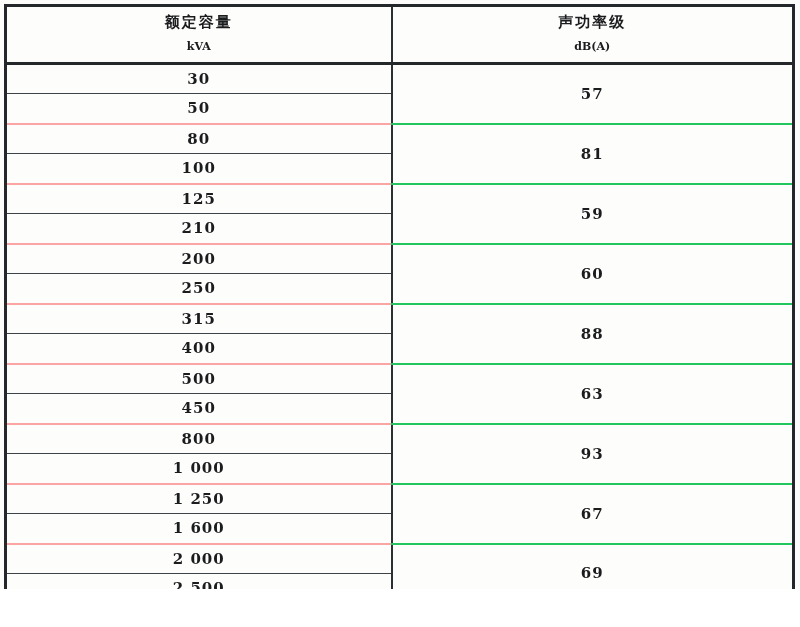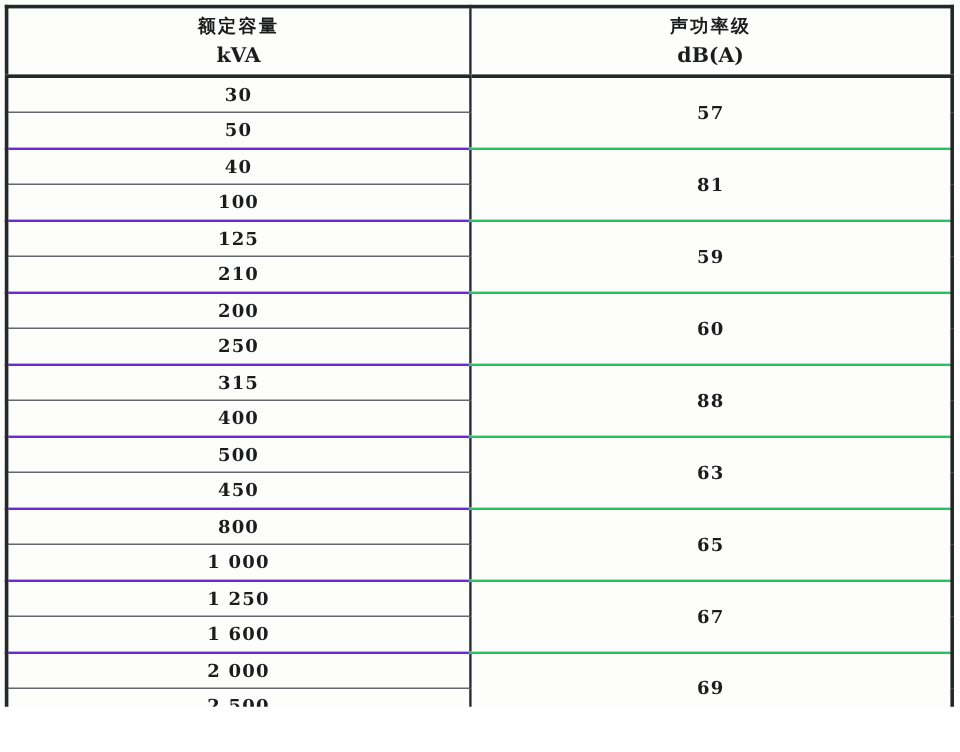--- a/index.html
+++ b/index.html
@@ -39,37 +39,37 @@
   }
   thead th.kva-head { border-right: 2px solid #2b2f33; }
   .head-title {
     font-size: 15px;
     letter-spacing: 2px;
     line-height: 22px;
     font-family: "DejaVu Sans", "Liberation Sans", sans-serif;
     font-weight: bold;
   }
   .head-unit {
-    font-size: 17px;
+    font-size: 11px;
     line-height: 22px;
     margin-top: 3px;
     font-weight: bold;
   }
   tbody td {
     height: 30px;
     padding: 0;
     text-align: center;
     vertical-align: middle;
     font-size: 15px;
     font-weight: bold;
     letter-spacing: 1px;
   }
   tbody td.kva { border-right: 2px solid #2b2f33; }
   tr.group-mid td.kva { border-bottom: 1.6px solid #3e4347; }
-  tr.group-end td.kva { border-bottom: 2px solid #6d28d9; }
+  tr.group-end td.kva { border-bottom: 2px solid #fca5a5; }
   tbody td.db { border-bottom: 2px solid #22c55e; }
 </style>
 </head>
 <body>
 
 <div class="page">
   <table class="noise-table">
     <colgroup>
       <col class="col-kva">
       <col class="col-db">
@@ -88,21 +88,21 @@
     </thead>
     <tbody id="table-body">
         <tr class="group-mid">
           <td class="kva">30</td>
           <td class="db" rowspan="2">57</td>
         </tr>
         <tr class="group-end">
           <td class="kva">50</td>
         </tr>
         <tr class="group-mid">
-          <td class="kva">40</td>
+          <td class="kva">80</td>
           <td class="db" rowspan="2">81</td>
         </tr>
         <tr class="group-end">
           <td class="kva">100</td>
         </tr>
         <tr class="group-mid">
           <td class="kva">125</td>
           <td class="db" rowspan="2">59</td>
         </tr>
         <tr class="group-end">
@@ -124,21 +124,21 @@
         </tr>
         <tr class="group-mid">
           <td class="kva">500</td>
           <td class="db" rowspan="2">63</td>
         </tr>
         <tr class="group-end">
           <td class="kva">450</td>
         </tr>
         <tr class="group-mid">
           <td class="kva">800</td>
-          <td class="db" rowspan="2">65</td>
+          <td class="db" rowspan="2">93</td>
         </tr>
         <tr class="group-end">
           <td class="kva">1 000</td>
         </tr>
         <tr class="group-mid">
           <td class="kva">1 250</td>
           <td class="db" rowspan="2">67</td>
         </tr>
         <tr class="group-end">
           <td class="kva">1 600</td>

